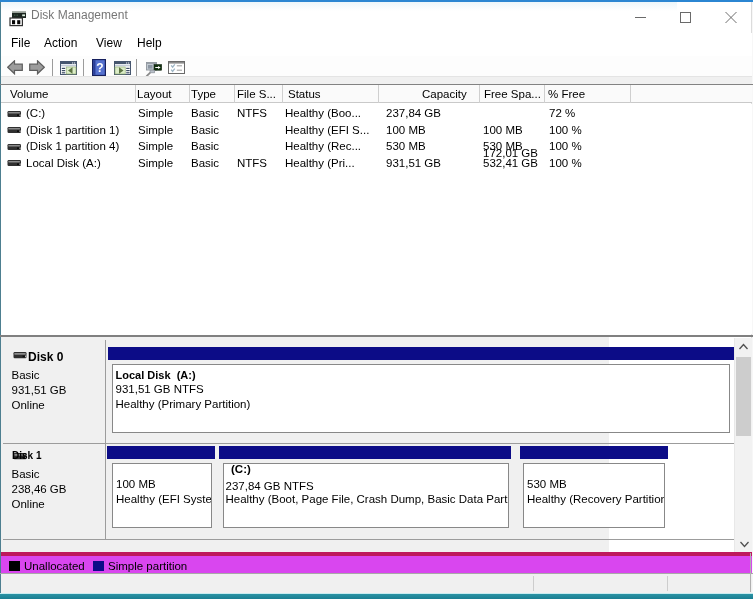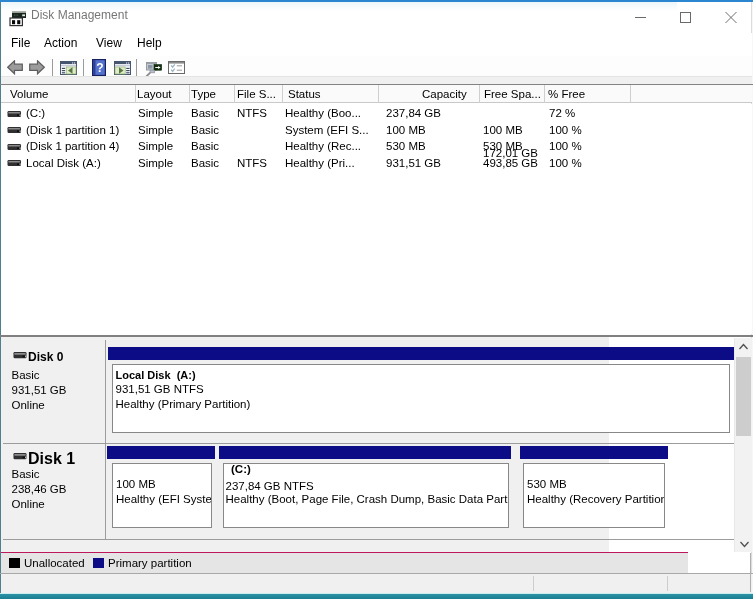--- a/index.html
+++ b/index.html
@@ -155,21 +155,21 @@
 
   <svg class="abs" style="left:6px;top:22px;" width="15" height="8" viewBox="0 0 15 8">
       <rect x="0.5" y="1" width="13.5" height="6" rx="1.2" fill="#2f2f2f"></rect>
       <rect x="1.2" y="2" width="12" height="1.6" rx="0.8" fill="#8a8a8a"></rect>
       <rect x="10" y="4.4" width="2.4" height="1.6" fill="#0a0a0a"></rect>
       <rect x="12.6" y="4.4" width="1" height="1.6" fill="#c8c8c8"></rect>
     </svg>
   <div class="abs" style="left:25px;top:19.5px;">(Disk 1 partition 1)</div>
   <div class="abs" style="left:137px;top:19.5px;">Simple</div>
   <div class="abs" style="left:190px;top:19.5px;">Basic</div>
-  <div class="abs" style="left:284px;top:19.5px;">System (EFI S...</div>
+  <div class="abs" style="left:284px;top:19.5px;">Healthy (EFI S...</div>
   <div class="abs" style="left:385px;top:19.5px;">100 MB</div>
   <div class="abs" style="left:482px;top:19.5px;">100 MB</div>
   <div class="abs" style="left:548px;top:19.5px;">100 %</div>
 
   <svg class="abs" style="left:6px;top:38.5px;" width="15" height="8" viewBox="0 0 15 8">
       <rect x="0.5" y="1" width="13.5" height="6" rx="1.2" fill="#2f2f2f"></rect>
       <rect x="1.2" y="2" width="12" height="1.6" rx="0.8" fill="#8a8a8a"></rect>
       <rect x="10" y="4.4" width="2.4" height="1.6" fill="#0a0a0a"></rect>
       <rect x="12.6" y="4.4" width="1" height="1.6" fill="#c8c8c8"></rect>
     </svg>
@@ -186,21 +186,21 @@
       <rect x="1.2" y="2" width="12" height="1.6" rx="0.8" fill="#8a8a8a"></rect>
       <rect x="10" y="4.4" width="2.4" height="1.6" fill="#0a0a0a"></rect>
       <rect x="12.6" y="4.4" width="1" height="1.6" fill="#c8c8c8"></rect>
     </svg>
   <div class="abs" style="left:25px;top:52.5px;">Local Disk (A:)</div>
   <div class="abs" style="left:137px;top:52.5px;">Simple</div>
   <div class="abs" style="left:190px;top:52.5px;">Basic</div>
   <div class="abs" style="left:236px;top:52.5px;">NTFS</div>
   <div class="abs" style="left:284px;top:52.5px;">Healthy (Pri...</div>
   <div class="abs" style="left:385px;top:52.5px;">931,51 GB</div>
-  <div class="abs" style="left:482px;top:52.5px;">493,85 GB</div>
+  <div class="abs" style="left:482px;top:52.5px;">532,41 GB</div>
   <div class="abs" style="left:548px;top:52.5px;">100 %</div>
 </div>
 
 <div class="line" style="left:0;top:335px;width:753px;height:2px;"></div>
 
 <div class="abs" style="left:1px;top:337px;width:608px;height:215px;background:#f0f0f0;font-size:11.5px;">
 
   <div class="abs" style="left:104px;top:3px;width:1px;height:199px;background:#9c9c9c;"></div>
 
   <svg class="abs" style="left:12px;top:14px;" width="14" height="8" viewBox="0 0 14 8">
@@ -222,21 +222,21 @@
   </div>
 
   <div class="abs" style="left:2px;top:106px;width:732px;height:1px;background:#9c9c9c;"></div>
 
   <svg class="abs" style="left:12px;top:114.5px;" width="14" height="8" viewBox="0 0 14 8">
       <rect x="0.5" y="1" width="13" height="6.2" rx="1.2" fill="#2f2f2f"></rect>
       <rect x="1.2" y="2" width="11.6" height="1.8" rx="0.8" fill="#8a8a8a"></rect>
       <rect x="9.6" y="4.6" width="2.3" height="1.6" fill="#0a0a0a"></rect>
       <rect x="12.1" y="4.6" width="1" height="1.6" fill="#c8c8c8"></rect>
     </svg>
-  <div class="abs" style="left:27px;top:113px;font-weight:bold;font-size:16px;">Disk 1</div>
+  <div class="abs" style="left:11px;top:113px;font-weight:bold;font-size:10px;">Disk 1</div>
   <div class="abs" style="left:10.5px;top:131px;">Basic</div>
   <div class="abs" style="left:10.5px;top:146px;">238,46 GB</div>
   <div class="abs" style="left:10.5px;top:161px;">Online</div>
 
   <div class="abs nav" style="left:106px;top:109px;width:108px;height:13px;"></div>
   <div class="abs" style="left:111px;top:126px;width:100px;height:65px;background:#fff;border:1px solid #888888;overflow:hidden;">
     <div class="abs" style="left:3px;top:14px;white-space:nowrap;">100 MB</div>
     <div class="abs" style="left:3px;top:29px;white-space:nowrap;">Healthy (EFI System Partition)</div>
   </div>
 
@@ -259,25 +259,25 @@
     <svg class="abs" style="left:3px;top:4px;" width="11" height="10" viewBox="0 0 11 10">
         <path d="M1.5 7 L5.5 2.5 L9.5 7" fill="none" stroke="#505050" stroke-width="1.3"></path>
       </svg>
     <div class="abs" style="left:1px;top:19px;width:15px;height:79px;background:#cdcdcd;"></div>
     <svg class="abs" style="left:4px;top:201px;" width="11" height="10" viewBox="0 0 11 10">
         <path d="M1.5 3 L5.5 7.5 L9.5 3" fill="none" stroke="#505050" stroke-width="1.3"></path>
       </svg>
   </div>
 </div>
 
-<div class="abs" style="left:1px;top:552px;width:687px;height:21px;background:#e5e5e5;font-size:11.5px;border-top:1px solid #be185d;">
+<div class="abs" style="left:1px;top:552px;width:751px;height:21px;background:#d946ef;font-size:11.5px;border-top:4px solid #be185d;">
   <div class="abs" style="left:8px;top:4.5px;width:10.5px;height:10.5px;background:#000;"></div>
   <div class="abs" style="left:23px;top:4px;">Unallocated</div>
   <div class="abs" style="left:92px;top:4.5px;width:10.5px;height:10.5px;background:#0c0c87;"></div>
-  <div class="abs" style="left:107px;top:4px;">Primary partition</div>
+  <div class="abs" style="left:107px;top:4px;">Simple partition</div>
 </div>
 
 <div class="abs" style="left:0;top:573px;width:753px;height:1px;background:#a8a8a8;"></div>
 <div class="abs" style="left:1px;top:574px;width:751px;height:19px;background:#f0f0f0;">
   <div class="abs" style="left:532px;top:2px;width:1px;height:15px;background:#cdcdcd;"></div>
   <div class="abs" style="left:666px;top:2px;width:1px;height:15px;background:#cdcdcd;"></div>
 </div>
 
 <div class="abs" style="left:750px;top:553px;width:1px;height:39px;background:#b0b0b0;"></div>
 

